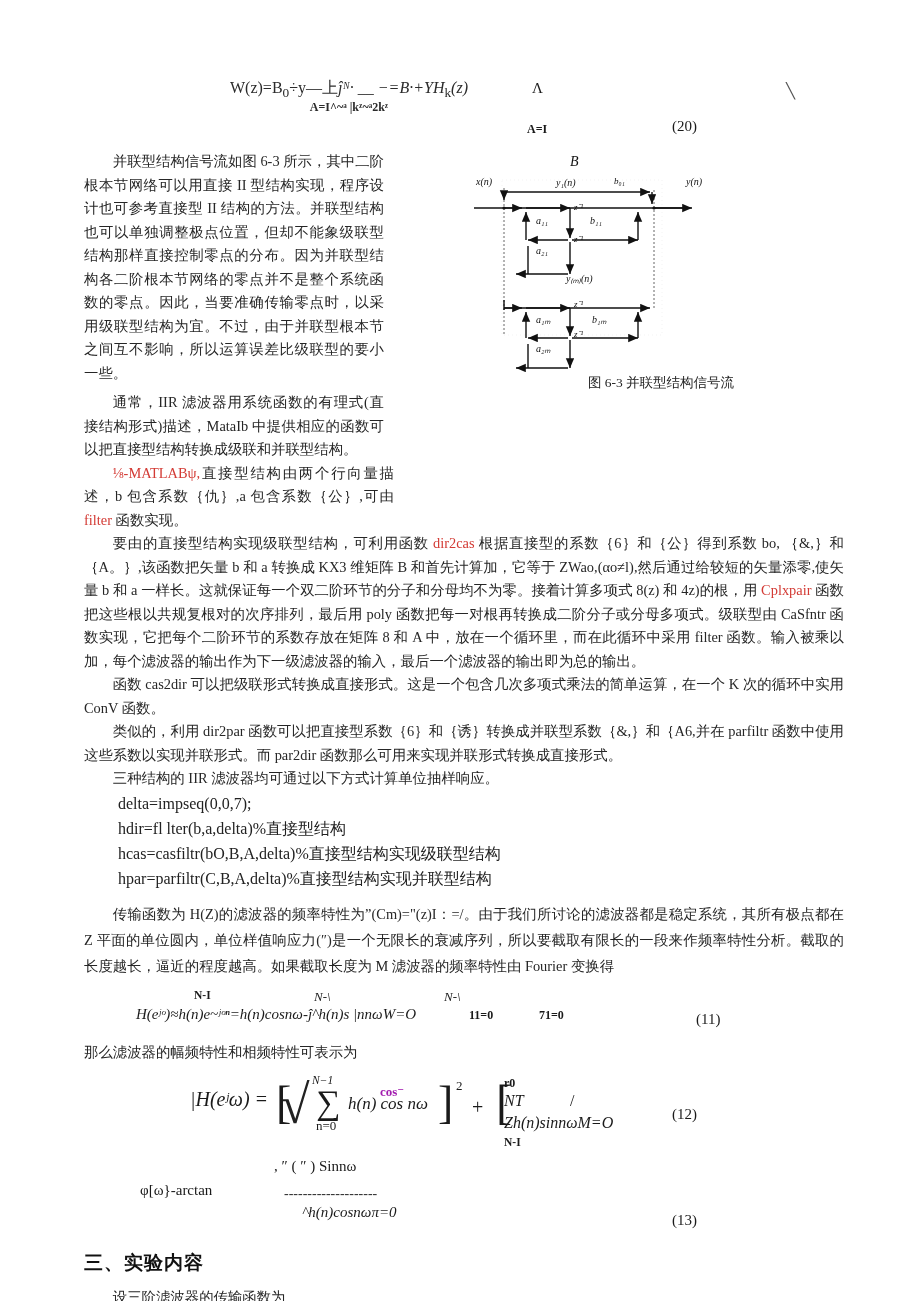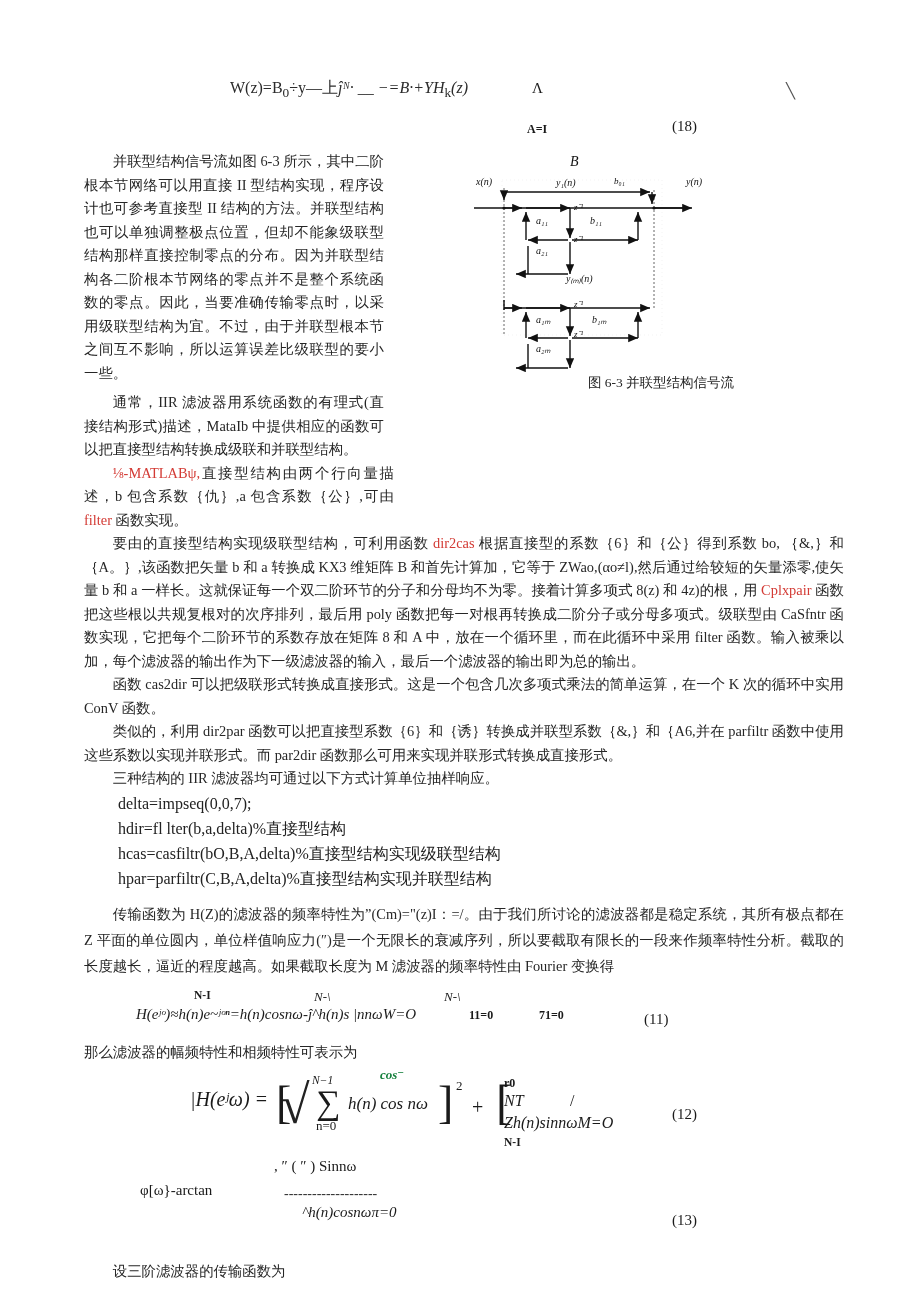--- a/index.html
+++ b/index.html
@@ -212,25 +212,24 @@
     position: absolute;
     left: 264px;
     top: 30px;
     font-size: 17px;
     font-style: italic;
     white-space: nowrap;
   }
   .eq12 .cosghost {
     position: absolute;
     left: 296px;
-    top: 3px;
+    top: 20px;
     font-size: 13px;
     font-weight: bold;
-    color: #15803d;
-    font-style: italic;
+    color: #a21caf;
   }
   .eq12 .brk-l {
     position: absolute;
     left: 192px;
     top: 16px;
     font-size: 46px;
     line-height: 46px;
   }
   .eq12 .brk-r {
     position: absolute;
@@ -348,25 +347,26 @@
 
 <div class="page">
 
   <div class="col">
 
     <div class="eq10-block">
       <div class="eq10">
         <div class="l2">
           <span>W(z)=B</span><sub>0</sub><span>÷y—上</span><i>ĵᴺ· __ −=</i><i>B·+YH</i><sub>k</sub><i>(z)</i>
         </div>
+        <div class="l3">A=I^~ᵃ |kᶻ~ᵃ2kᶻ</div>
       </div>
       <div class="eq10-lam">Λ</div>
       <div class="eq10-ai">A=I</div>
       <div class="eq10-tick">╲</div>
-      <div class="eqnum" style="left:588px; top:38px;">(18)</div>
+      <div class="eqnum" style="left:588px; top:38px;">(20)</div>
     </div>
 
     <p class="para" style="width:300px;">并联型结构信号流如图 6-3 所示，其中二阶根本节网络可以用直接 II 型结构实现，程序设计也可参考直接型 II 结构的方法。并联型结构也可以单独调整极点位置，但却不能象级联型结构那样直接控制零点的分布。因为并联型结构各二阶根本节网络的零点并不是整个系统函数的零点。因此，当要准确传输零点时，以采用级联型结构为宜。不过，由于并联型根本节之间互不影响，所以运算误差比级联型的要小一些。</p>
 
     <div class="spacer-6"></div>
 
     <p class="para" style="width:300px;">通常，IIR 滤波器用系统函数的有理式(直接结构形式)描述，MataIb 中提供相应的函数可以把直接型结构转换成级联和并联型结构。</p>
 
     <p class="para" style="width:310px;">
       <span class="red">⅛-MATLABψ,</span><span>直接型结构由两个行向量描述，b 包含系数｛仇｝,a 包含系数｛公｝,可由 </span><span class="red">filter</span><span> 函数实现。</span>
@@ -395,21 +395,21 @@
 
     <div class="spacer-10"></div>
 
     <div class="eq11">
       <span class="lim a">N-I</span>
       <span class="lim b">N-\</span>
       <span class="lim c">N-\</span>
       <span class="main">H(eʲᵒ)≈h(n)e~ʲᵒⁿ=h(n)cosnω-ĵ^h(n)s |nnωW=O</span>
       <span class="tail t1">11=0</span>
       <span class="tail t2">71=0</span>
-      <span class="eqnum" style="left:560px; top:22px;">(11)</span>
+      <span class="eqnum" style="left:612px; top:22px;">(11)</span>
     </div>
 
     <p class="para noindent">那么滤波器的幅频特性和相频特性可表示为</p>
 
     <div class="eq12">
       <span class="lhs">|<span>H(eʲω) =</span></span>
       <span class="radical">√</span>
       <span class="brk-l">[</span>
       <span class="sumtop">N−1</span>
       <span class="sum">∑</span>
@@ -431,20 +431,21 @@
     <div class="eq13">
       <span class="numer">,   ″ ( ″ ) Sinnω</span>
       <span class="lhs">φ[ω}-arctan</span>
       <span class="bar">--------------------</span>
       <span class="denom">^h(n)cosnωπ=0</span>
       <span class="eqnum" style="left:588px; top:56px;">(13)</span>
     </div>
 
     <div class="spacer-14"></div>
 
+    <h2 class="section">三、实验内容</h2>
 
     <div class="spacer-10"></div>
 
     <p class="para">设三阶滤波器的传输函数为</p>
 
   </div>
 
   <div class="figure">
     <svg class="fig-canvas" viewBox="0 0 374 222">
       <defs>

